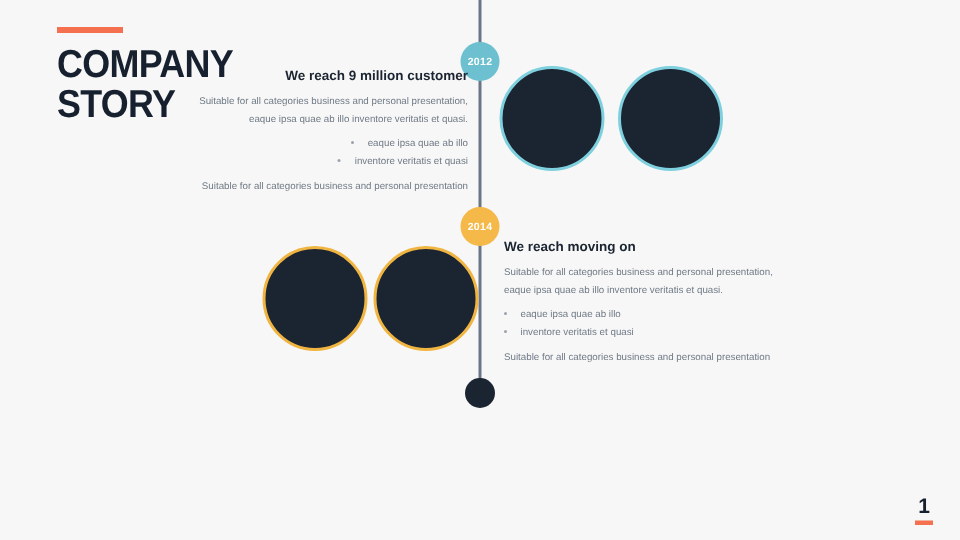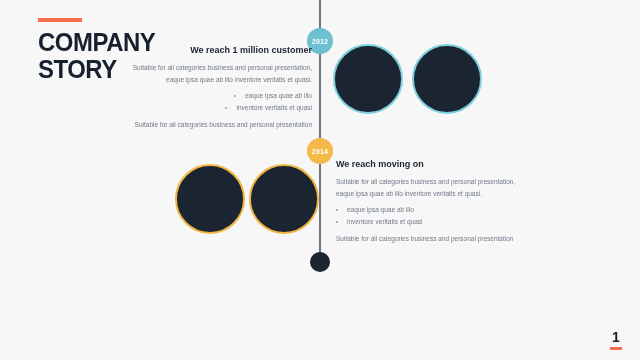--- a/index.html
+++ b/index.html
@@ -192,21 +192,21 @@
   <div class="timeline-end-dot"></div>
 
   <div class="year-badge top">
     <span>2012</span>
   </div>
   <div class="year-badge bottom">
     <span>2014</span>
   </div>
 
   <div class="text-block block-top">
-    <div class="block-heading">We reach 1 million customer</div>
+    <div class="block-heading">We reach 9 million customer</div>
     <div class="block-line">Suitable for all categories business and personal presentation,</div>
     <div class="block-line">eaque ipsa quae ab illo inventore veritatis et quasi.</div>
     <div class="spacer-sm"></div>
     <ul class="bullet-list">
       <li class="bullet-item"><span class="dot"></span><span>eaque ipsa quae ab illo</span></li>
       <li class="bullet-item"><span class="dot"></span><span>inventore veritatis et quasi</span></li>
     </ul>
     <div class="spacer-sm"></div>
     <div class="block-line">Suitable for all categories business and personal presentation</div>
   </div>

